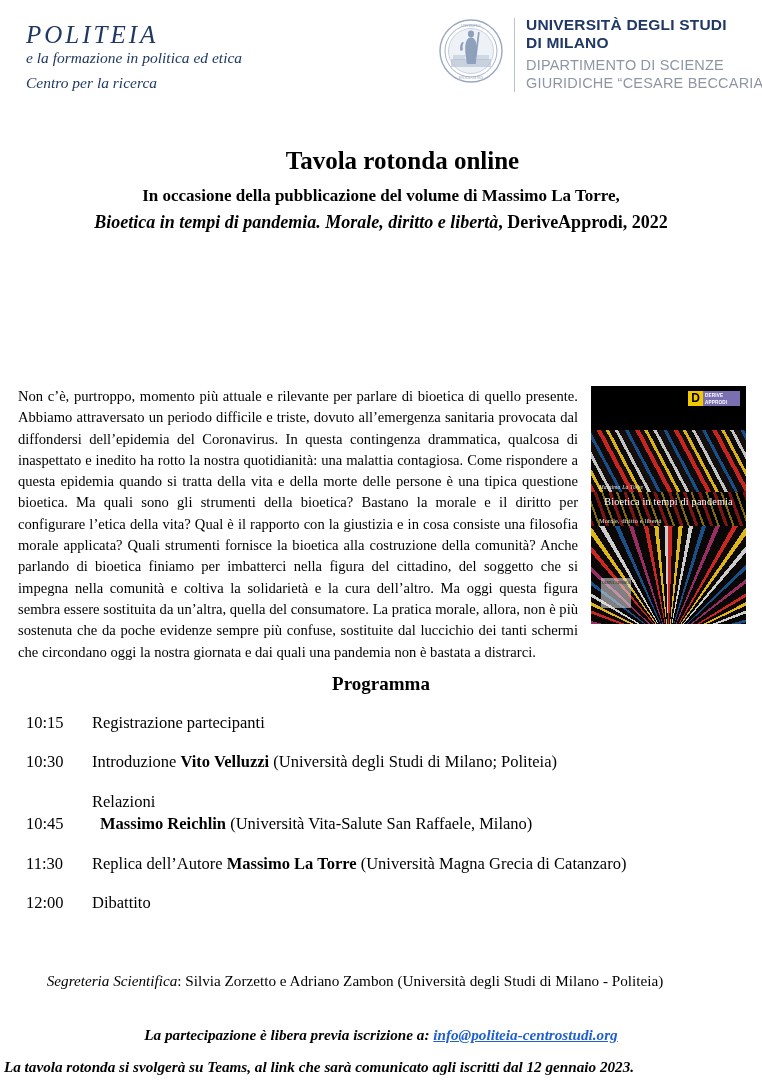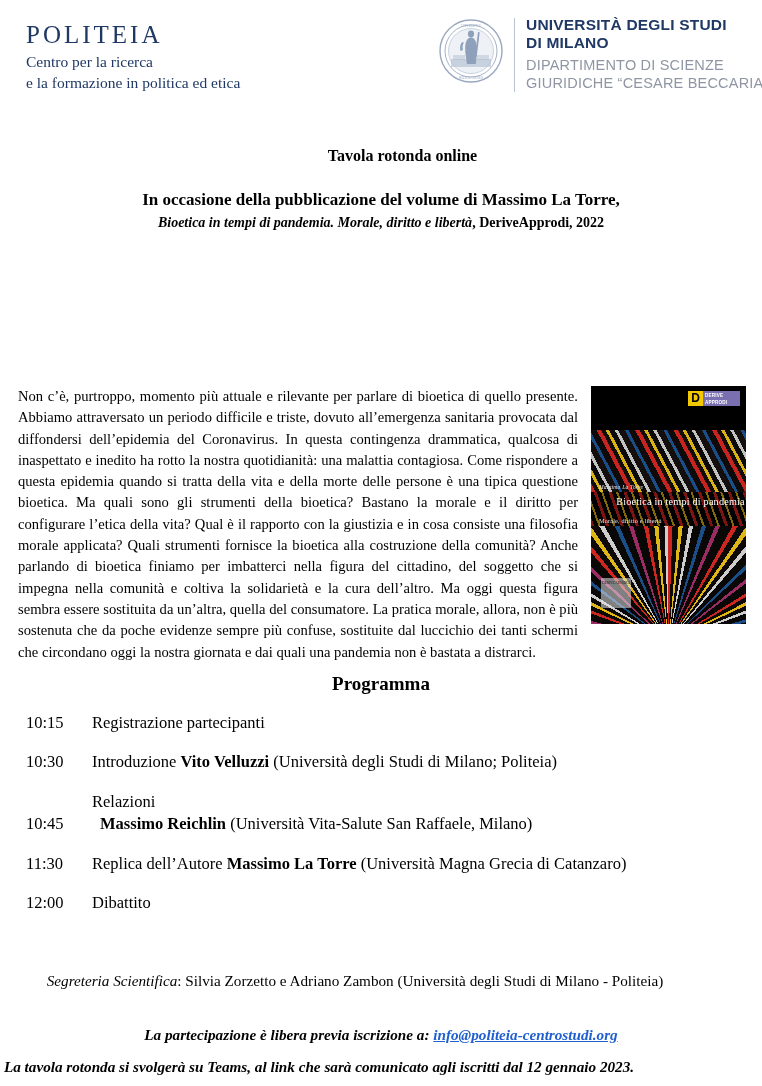--- a/index.html
+++ b/index.html
@@ -21,20 +21,21 @@
     position: absolute;
     top: 0; left: 0;
     width: 762px;
     height: 120px;
   }
   .politeia-logo {
     position: absolute;
     left: 26px;
     top: 22px;
     color: #1f3864;
+    font-style: italic;
   }
   .politeia-name {
     font-size: 25px;
     letter-spacing: 3.0px;
     line-height: 1.05;
     font-weight: 400;
     color: #1f3864;
     white-space: nowrap;
   }
   .politeia-sub {
@@ -88,40 +89,40 @@
 
   
   .title-block {
     position: absolute;
     top: 146px;
     left: 0;
     width: 762px;
     text-align: center;
   }
   .kicker {
-    font-size: 16px;
+    font-size: 25px;
     font-weight: bold;
     line-height: 1.2;
     padding-left: 43px;
   }
   .main-title {
     color: #7030a0;
     font-size: 27px;
     font-weight: bold;
     line-height: 1.28;
     margin-top: 9px;
   }
   .occasion {
     font-size: 17px;
     font-weight: bold;
     line-height: 1.35;
-    margin-top: 24px;
+    margin-top: 9px;
   }
   .booktitle-line {
-    font-size: 14px;
+    font-size: 18px;
     font-weight: bold;
     line-height: 1.35;
     margin-top: 2px;
   }
   .booktitle-line .ital { font-style: italic; }
   .datetime {
     font-size: 17px;
     font-weight: bold;
     margin-top: 24px;
   }
@@ -199,21 +200,20 @@
   }
   .cover-title {
     position: absolute;
     left: 0; top: 110px;
     width: 155px;
     text-align: center;
     font-size: 10.2px;
     color: #ffffff;
     letter-spacing: .2px;
     z-index: 4;
-    margin-left: 12px;
   }
   .cover-subtitle {
     position: absolute;
     left: 8px; top: 131px;
     font-size: 6.2px;
     color: #ededed;
     letter-spacing: .2px;
     z-index: 4;
   }
   .pub-logo {
@@ -322,22 +322,22 @@
     font-style: italic;
   }
 </style>
 </head>
 <body>
 
 <div class="header">
 
   <div class="politeia-logo">
     <div class="politeia-name">POLITEIA</div>
+    <div class="politeia-sub" style="margin-top:0">e la formazione in politica ed etica</div>
     <div class="politeia-sub">Centro per la ricerca</div>
-    <div class="politeia-sub" style="margin-top:0">e la formazione in politica ed etica</div>
   </div>
 
   <div class="unimi-logo">
     <svg class="seal" viewBox="0 0 66 66">
       <circle cx="33" cy="33" r="31" fill="#ffffff" stroke="#9aa8c0" stroke-width="1.4"></circle>
       <circle cx="33" cy="33" r="26" fill="none" stroke="#9aa8c0" stroke-width="0.9"></circle>
       <circle cx="33" cy="33" r="22.5" fill="#eef2f7" stroke="#b6c2d4" stroke-width="0.7"></circle>
       <g fill="#aab7cb">
         <rect x="13" y="41" width="40" height="8" opacity="0.55"></rect>
         <rect x="15" y="37" width="12" height="5" opacity="0.45"></rect>

